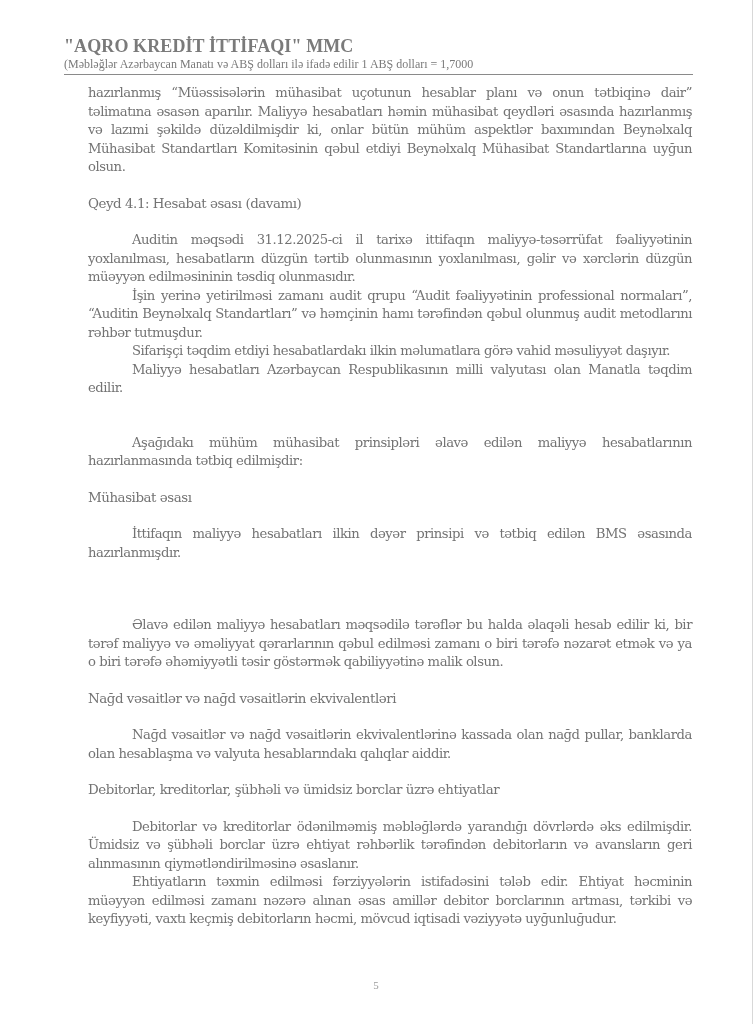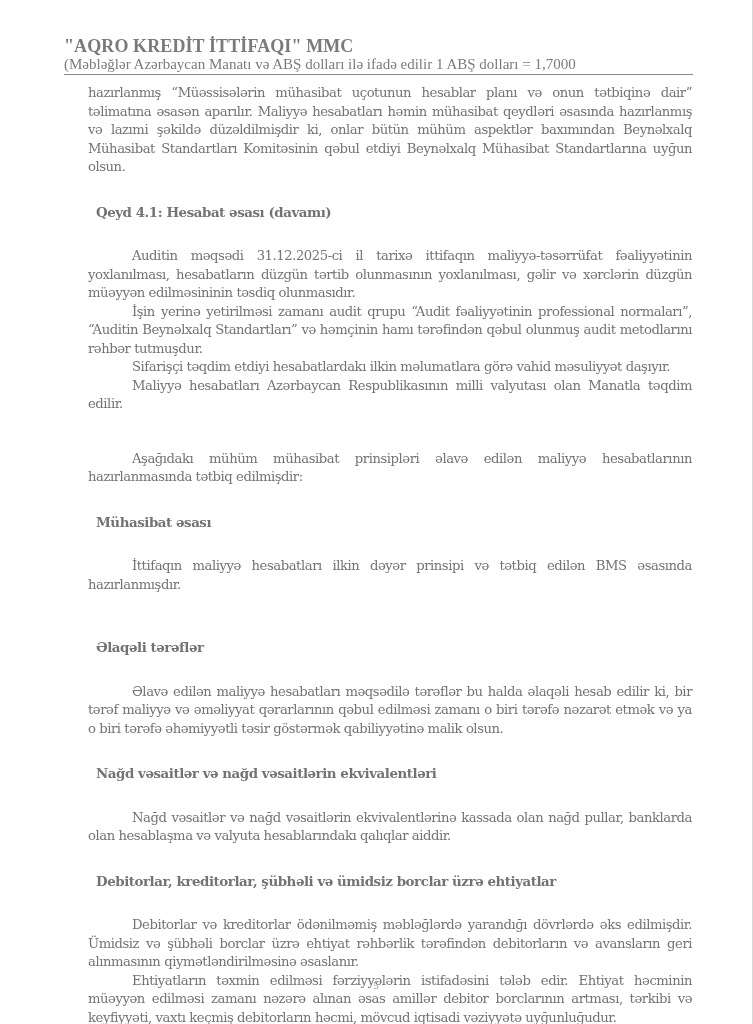--- a/index.html
+++ b/index.html
@@ -2,25 +2,25 @@
 <html><head>
   <meta charset="utf-8">
   <style>
     html, body { margin: 0; padding: 0; background: #ffffff; }
     body { width: 753px; height: 1024px; position: relative; overflow: hidden; }
     .page { position: absolute; left: 0; top: 0; width: 752px; height: 1024px; border-right: 1px solid #d8d8d8; background: #fff; }
     .header { position: absolute; left: 64px; top: 36px; width: 629px; border-bottom: 1px solid #8a8a8a; padding-bottom: 1px; font-family: "Liberation Serif", "DejaVu Serif", serif; color: #7a7a7a; }
     .h-title { font-size: 18px; font-weight: bold; line-height: 20px; letter-spacing: 0.1px; }
     .h-sub { font-size: 14px; font-weight: bold; line-height: 15px; }
     .h-sub .sc { font-size: 11px; letter-spacing: 0.3px; }
-    .h-note { font-size: 15px; line-height: 17px; }
+    .h-note { font-size: 12px; line-height: 17px; }
     .body { position: absolute; left: 88px; top: 84px; width: 604px; font-family: "DejaVu Serif", "Liberation Serif", serif; color: #737373; font-size: 13.2px; line-height: 18.5px; letter-spacing: -0.45px; }
     .p { text-align: justify; margin: 0; }
     .ind { text-indent: 44px; }
-    .head { font-weight: bold; font-size: 13.4px; margin: 8px; }
+    .head { font-weight: normal; font-size: 13.4px; margin: 0; }
     .gap-m { height: 18px; }
     .pagenum { position: absolute; left: 0; width: 752px; top: 979px; text-align: center; font-family: "Liberation Serif", serif; font-size: 11px; color: #9a9a9a; }
   </style>
 </head>
 <body>
 
 <div class="page">
 
   <div class="header">
     <div class="h-title">"AQRO KREDİT İTTİFAQI" MMC</div>
@@ -43,21 +43,20 @@
     <p class="p ind">Aşağıdakı mühüm mühasibat prinsipləri əlavə edilən maliyyə hesabatlarının hazırlanmasında tətbiq edilmişdir:</p>
     <div class="gap-m"></div>
 
     <p class="head">Mühasibat əsası</p>
     <div class="gap-m"></div>
     <p class="p ind">İttifaqın maliyyə hesabatları ilkin dəyər prinsipi və tətbiq edilən BMS əsasında hazırlanmışdır.</p>
     <div class="gap-m"></div>
 
     <div class="gap-m"></div>
 
-    <p class="head">Əlaqəli tərəflər</p>
     <div class="gap-m"></div>
     <p class="p ind">Əlavə edilən maliyyə hesabatları məqsədilə tərəflər bu halda əlaqəli hesab edilir ki, bir tərəf maliyyə və əməliyyat qərarlarının qəbul edilməsi zamanı o biri tərəfə nəzarət etmək və ya o biri tərəfə əhəmiyyətli təsir göstərmək qabiliyyətinə malik olsun.</p>
     <div class="gap-m"></div>
 
     <p class="head">Nağd vəsaitlər və nağd vəsaitlərin ekvivalentləri</p>
     <div class="gap-m"></div>
     <p class="p ind">Nağd vəsaitlər və nağd vəsaitlərin ekvivalentlərinə kassada olan nağd pullar, banklarda olan hesablaşma və valyuta hesablarındakı qalıqlar aiddir.</p>
     <div class="gap-m"></div>
 
     <p class="head">Debitorlar, kreditorlar, şübhəli və ümidsiz borclar üzrə ehtiyatlar</p>

